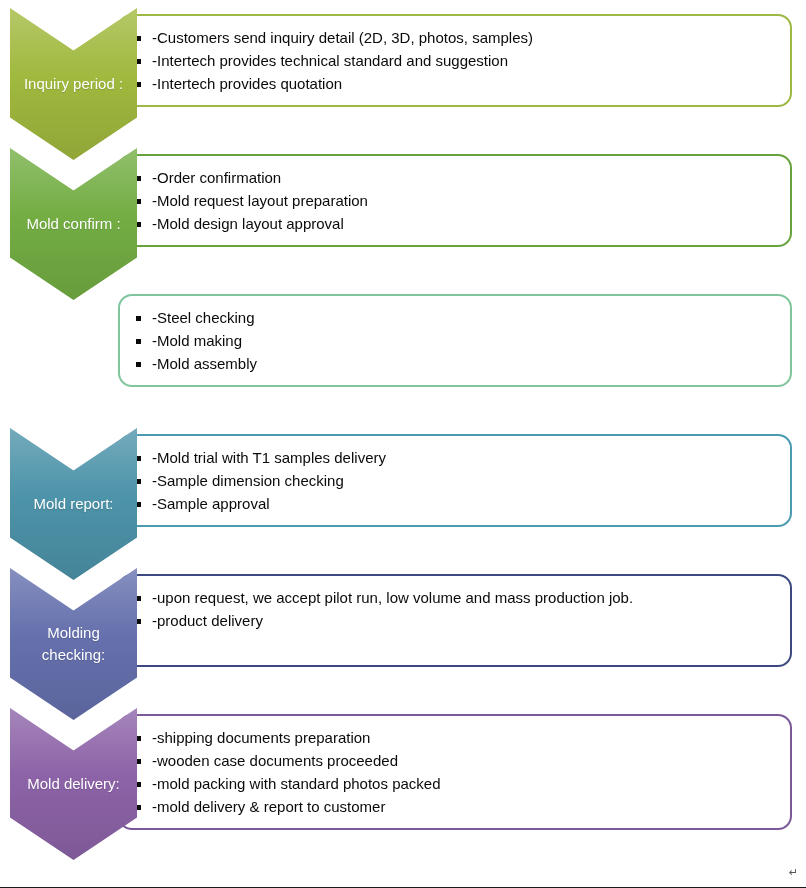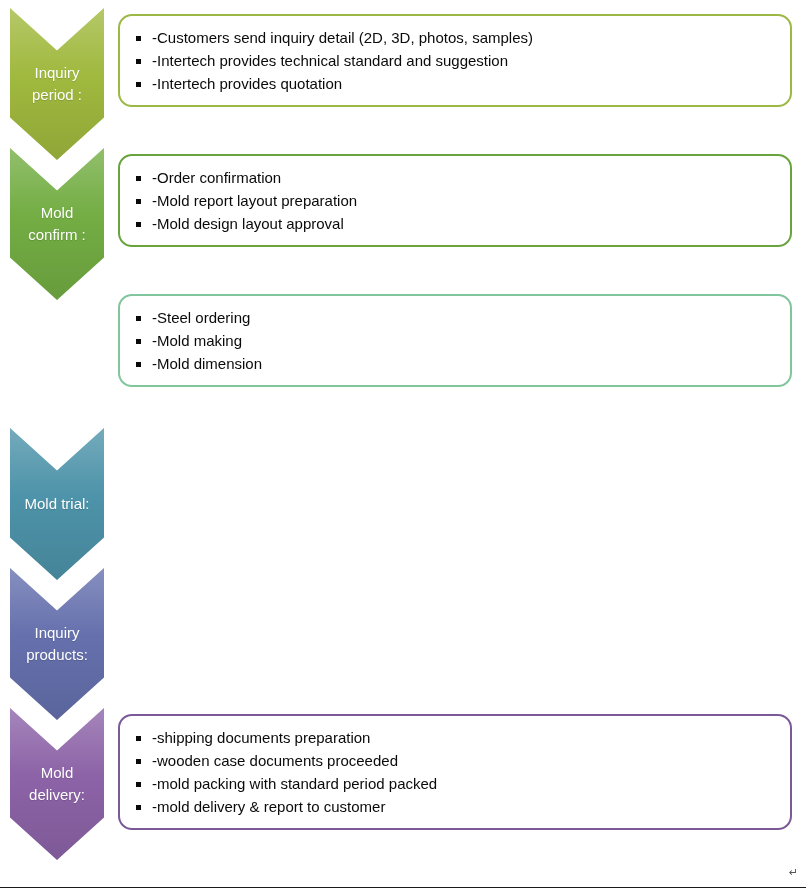--- a/index.html
+++ b/index.html
@@ -22,21 +22,21 @@
     overflow: hidden;
   }
   .step { position: relative; height: 140px; }
   .step:last-of-type { height: 166px; }
 
   
   .chevron {
     position: absolute;
     left: 10px;
     top: 0;
-    width: 94px;
+    width: 127px;
     height: 152px;
     clip-path: polygon(0 0, 50% 28%, 100% 0, 100% 72%, 50% 100%, 0 72%);
     background:
       linear-gradient(to bottom, rgba(255,255,255,0.22), rgba(255,255,255,0) 45%, rgba(0,0,0,0.10)),
       var(--chev, #888888);
     display: flex;
     align-items: center;
     justify-content: center;
     z-index: 2;
   }
@@ -97,56 +97,69 @@
     </div>
   </div>
 
   <div class="step" style="--chev: #73ad43; --box: #69a33e;">
     <div class="chevron">
       <div class="chev-label">Mold confirm :</div>
     </div>
     <div class="box">
       <ul class="items">
         <li>-Order confirmation</li>
-        <li>-Mold report layout preparation</li>
+        <li>-Mold request layout preparation</li>
         <li>-Mold design layout approval</li>
       </ul>
     </div>
   </div>
 
   <div class="step" style="--chev: #67bd93; --box: #80c59c;">
     <div class="box">
       <ul class="items">
-        <li>-Steel ordering</li>
+        <li>-Steel checking</li>
         <li>-Mold making</li>
-        <li>-Mold dimension</li>
+        <li>-Mold assembly</li>
       </ul>
     </div>
   </div>
 
   <div class="step" style="--chev: #4d93a9; --box: #4a9ab0;">
     <div class="chevron">
-      <div class="chev-label">Mold trial:</div>
+      <div class="chev-label">Mold report:</div>
+    </div>
+    <div class="box">
+      <ul class="items">
+        <li>-Mold trial with T1 samples delivery</li>
+        <li>-Sample dimension checking</li>
+        <li>-Sample approval</li>
+      </ul>
     </div>
   </div>
 
   <div class="step" style="--chev: #6570ad; --box: #3d4a82;">
     <div class="chevron">
-      <div class="chev-label">Inquiry products:</div>
+      <div class="chev-label">Molding checking:</div>
+    </div>
+    <div class="box">
+      <ul class="items">
+        <li>-upon request, we accept pilot run, low volume and mass production job.</li>
+        <li>-product delivery</li>
+      </ul>
     </div>
   </div>
 
   <div class="step" style="--chev: #8c63a7; --box: #7b5898;">
     <div class="chevron">
       <div class="chev-label">Mold delivery:</div>
     </div>
     <div class="box">
       <ul class="items">
         <li>-shipping documents preparation</li>
         <li>-wooden case documents proceeded</li>
-        <li>-mold packing with standard period packed</li>
+        <li>-mold packing with standard photos packed</li>
         <li>-mold delivery &amp; report to customer</li>
       </ul>
     </div>
   </div>
 
   <div class="return-mark">↵</div>
 </div>
 
 </body></html>

